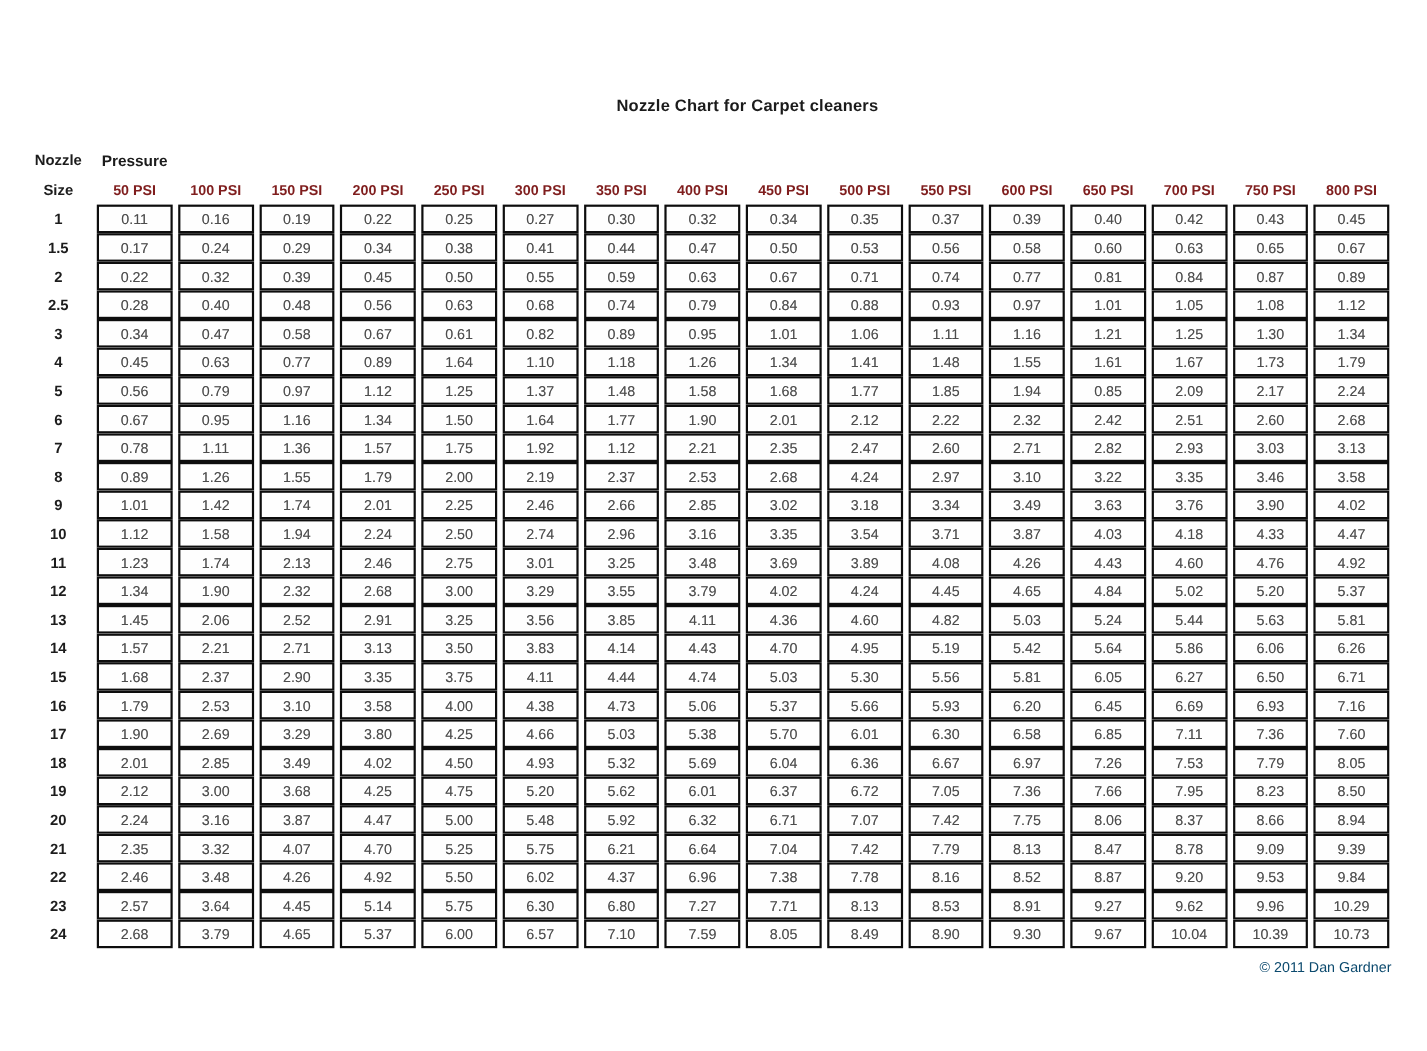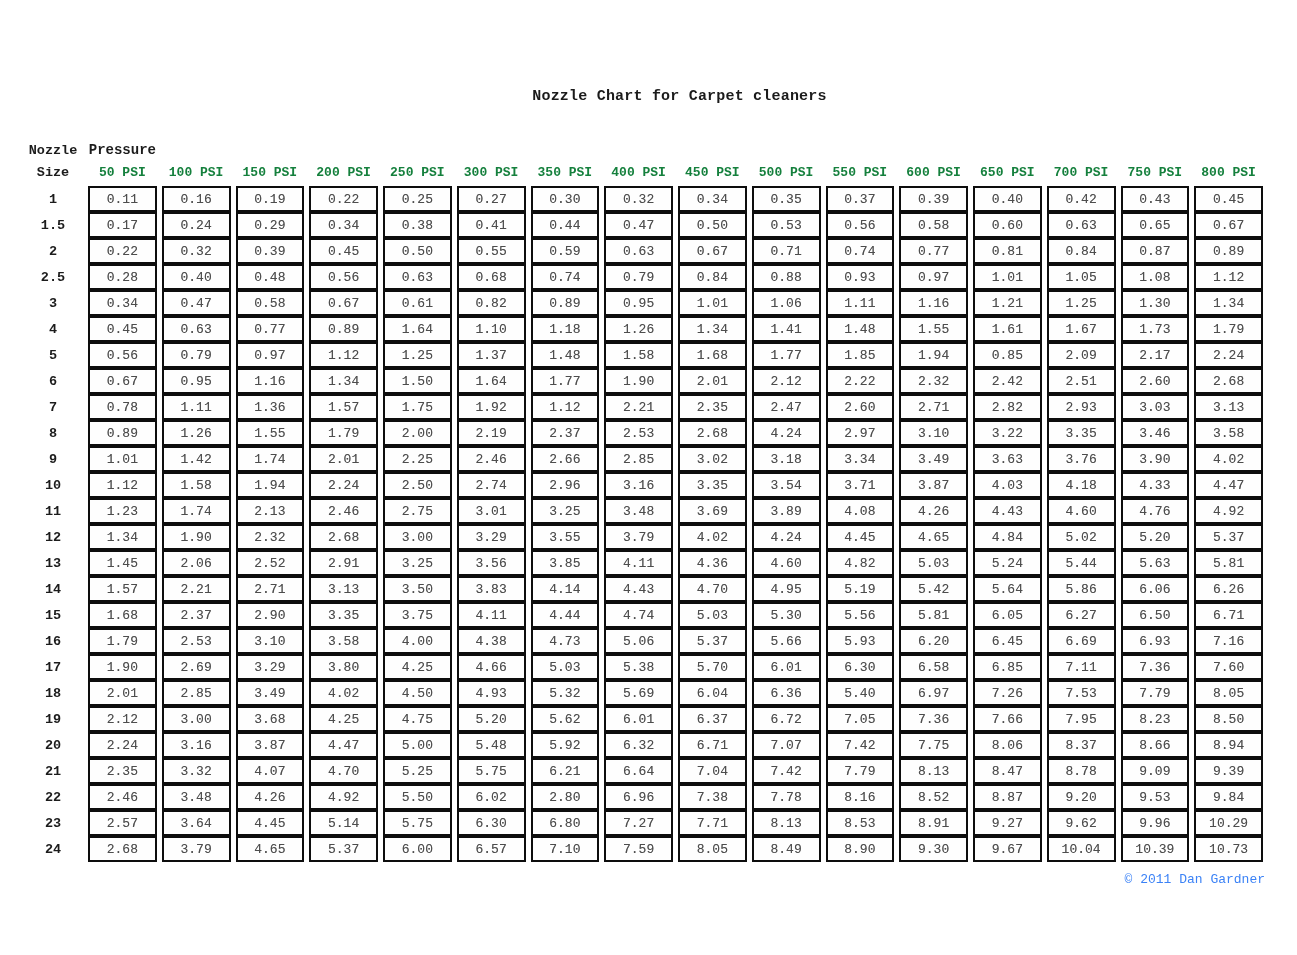--- a/index.html
+++ b/index.html
@@ -1,52 +1,52 @@
 <!DOCTYPE html>
 <html><head>
 <meta charset="utf-8">
 <style>
   html, body { margin:0; padding:0; background:#ffffff; }
   .page {
     position:relative; width:1297px; height:955px; background:#ffffff;
-    font-family:Liberation Mono, monospace; overflow:hidden;
+    font-family:Liberation Sans, sans-serif; overflow:hidden;
   }
   .title {
     position:absolute; top:88px; left:62px; width:1235px;
     text-align:center; font-weight:bold; font-size:15px; color:#1b1b1b;
     letter-spacing:0.2px;
   }
   .table { position:absolute; left:30px; top:133px; }
-  .hrow1 { display:flex; height:25px; align-items:flex-end; }
+  .hrow1 { display:flex; height:25px; align-items:center; }
   .hrow2 { display:flex; height:28px; align-items:center; }
   .trow  { display:flex; height:26px; }
   .labelcol {
     width:46px; flex:none; margin-right:12px;
     display:flex; align-items:center; justify-content:center;
     font-weight:bold; font-size:13.5px; color:#1c1c1c;
   }
   .cells { display:flex; gap:5px; flex:none; }
   .hcell {
     width:68.75px; flex:none; display:flex; align-items:center; justify-content:center;
-    font-weight:bold; font-size:13px; color:#15803d; white-space:nowrap;
+    font-weight:bold; font-size:13px; color:#7f1d1d; white-space:nowrap;
   }
   .pressure-cell {
     width:68.75px; flex:none; text-align:center;
     font-weight:bold; font-size:14px; color:#1c1c1c;
   }
   .cell {
     box-sizing:border-box; width:68.75px; height:26px; flex:none;
     border:2px solid #0d0d0d; background:#fefefe;
     display:flex; align-items:center; justify-content:center;
     font-size:13px; color:#4d4d4d;
     text-shadow:0 0 0.5px rgba(70,70,70,0.45);
   }
   .copyright {
     position:absolute; top:872px; right:32px;
-    font-size:13px; color:#3b82f6;
+    font-size:13px; color:#0c4a6e;
   }
 </style>
 </head>
 <body>
 
 <div class="page">
   <div class="title">Nozzle Chart for Carpet cleaners</div>
 
   <div class="table">
     <div class="hrow1">
@@ -482,21 +482,21 @@
             <div class="cell">2.01</div>
             <div class="cell">2.85</div>
             <div class="cell">3.49</div>
             <div class="cell">4.02</div>
             <div class="cell">4.50</div>
             <div class="cell">4.93</div>
             <div class="cell">5.32</div>
             <div class="cell">5.69</div>
             <div class="cell">6.04</div>
             <div class="cell">6.36</div>
-            <div class="cell">5.40</div>
+            <div class="cell">6.67</div>
             <div class="cell">6.97</div>
             <div class="cell">7.26</div>
             <div class="cell">7.53</div>
             <div class="cell">7.79</div>
             <div class="cell">8.05</div>
           </div>
         </div>
         <div class="trow">
           <div class="labelcol">19</div>
           <div class="cells">
@@ -562,21 +562,21 @@
         </div>
         <div class="trow">
           <div class="labelcol">22</div>
           <div class="cells">
             <div class="cell">2.46</div>
             <div class="cell">3.48</div>
             <div class="cell">4.26</div>
             <div class="cell">4.92</div>
             <div class="cell">5.50</div>
             <div class="cell">6.02</div>
-            <div class="cell">2.80</div>
+            <div class="cell">4.37</div>
             <div class="cell">6.96</div>
             <div class="cell">7.38</div>
             <div class="cell">7.78</div>
             <div class="cell">8.16</div>
             <div class="cell">8.52</div>
             <div class="cell">8.87</div>
             <div class="cell">9.20</div>
             <div class="cell">9.53</div>
             <div class="cell">9.84</div>
           </div>

